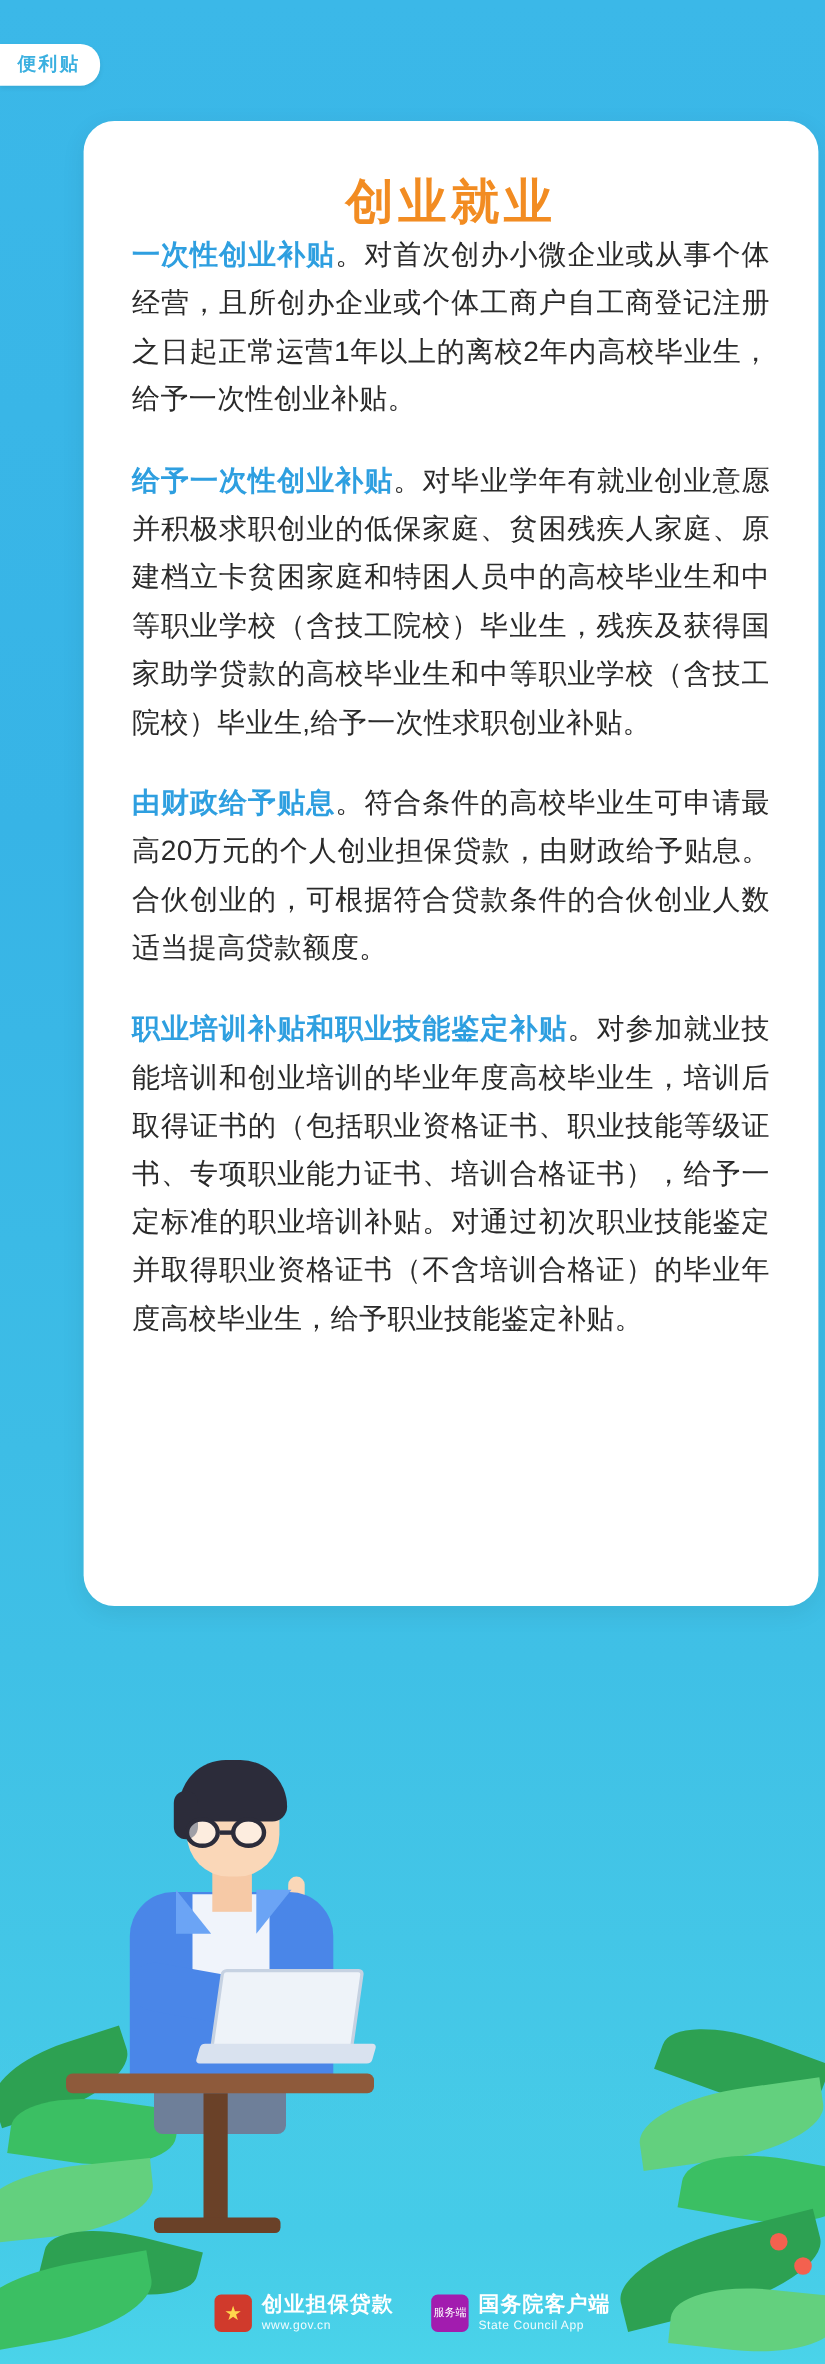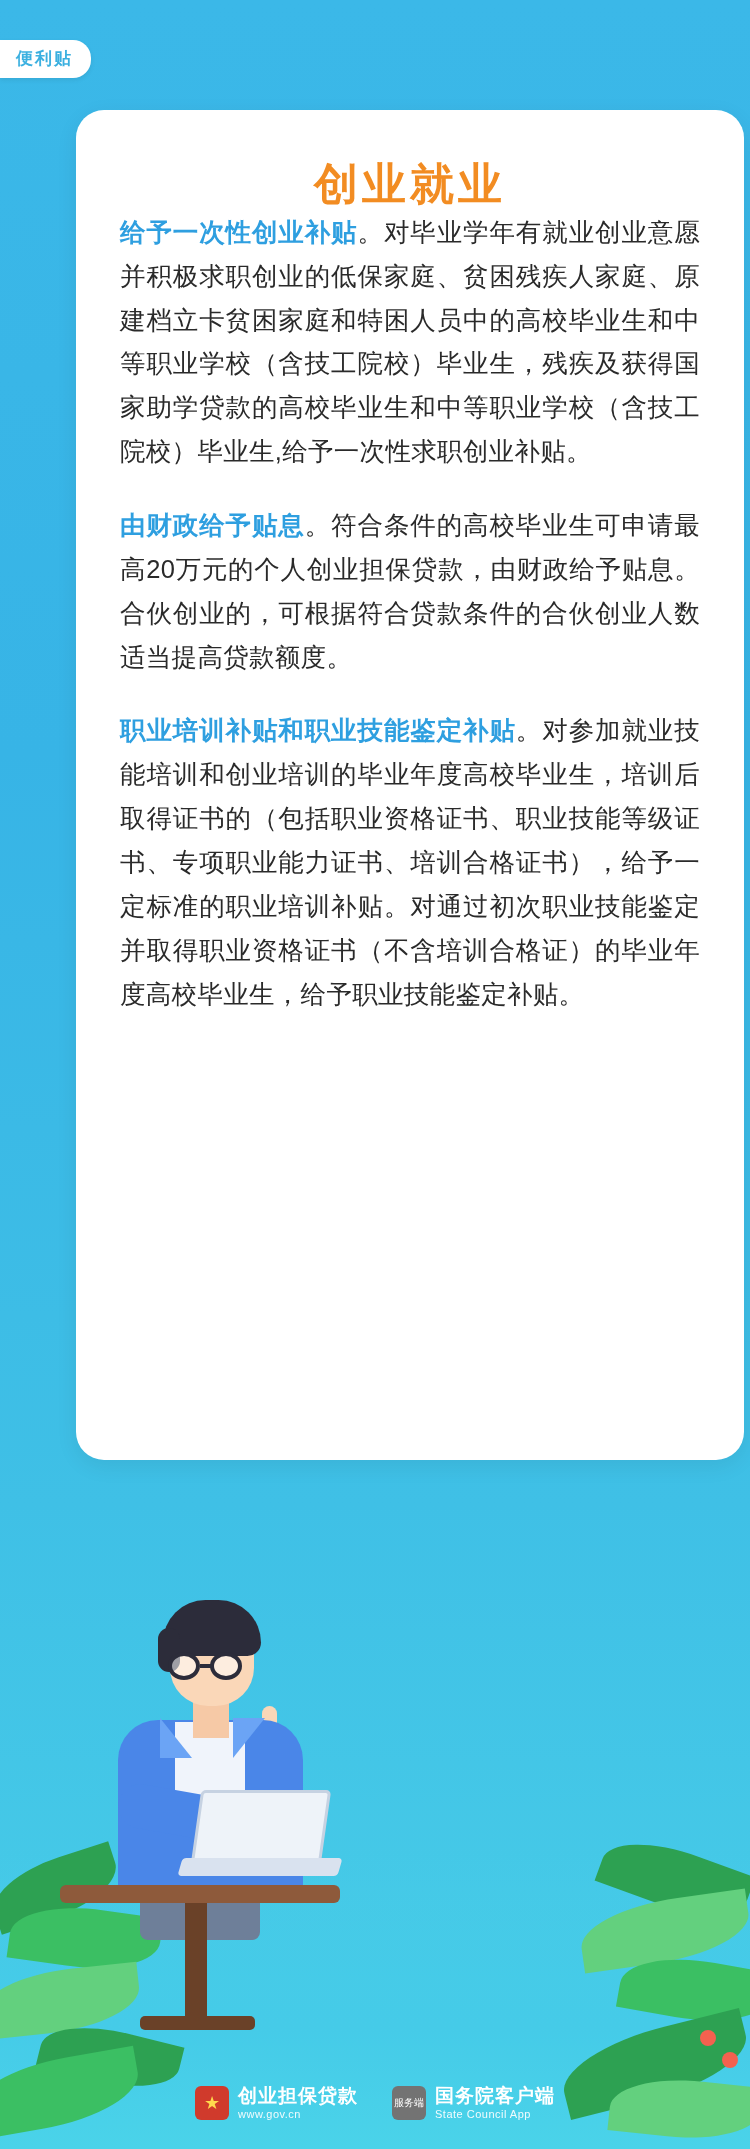--- a/index.html
+++ b/index.html
@@ -255,21 +255,21 @@
   }
   .logo-group { display: flex; align-items: center; gap: 9px; }
   .logo-mark {
     width: 34px; height: 34px;
     border-radius: 6px;
     background: #d03a2c;
     color: #ffd84d;
     font-size: 18px;
     display: flex; align-items: center; justify-content: center;
   }
-  .logo-mark.blue { background: #737373; color: #fff; font-size: 10px; line-height: 1.05; text-align:center; }
+  .logo-mark.blue { background: #a21caf; color: #fff; font-size: 10px; line-height: 1.05; text-align:center; }
   .logo-text { color: #ffffff; line-height: 1.2; }
   .logo-text .cn { font-size: 19px; font-weight: bold; letter-spacing: 1px; }
   .logo-text .en { font-size: 11px; opacity: 0.92; letter-spacing: 0.5px; }
 
   
   .berry {
     position: absolute;
     width: 16px; height: 16px;
     border-radius: 50%;
     background: #f3614f;
@@ -278,20 +278,23 @@
 </head>
 <body>
 
 <div class="badge">
   <span>便利贴</span>
 </div>
 
 <div class="card">
   <div class="title">创业就业</div>
 
+  <p class="para">
+    <span class="lead">一次性创业补贴</span><span>。对首次创办小微企业或从事个体经营，且所创办企业或个体工商户自工商登记注册之日起正常运营1年以上的离校2年内高校毕业生，给予一次性创业补贴。</span>
+  </p>
   <p class="para">
     <span class="lead">给予一次性创业补贴</span><span>。对毕业学年有就业创业意愿并积极求职创业的低保家庭、贫困残疾人家庭、原建档立卡贫困家庭和特困人员中的高校毕业生和中等职业学校（含技工院校）毕业生，残疾及获得国家助学贷款的高校毕业生和中等职业学校（含技工院校）毕业生,给予一次性求职创业补贴。</span>
   </p>
   <p class="para">
     <span class="lead">由财政给予贴息</span><span>。符合条件的高校毕业生可申请最高20万元的个人创业担保贷款，由财政给予贴息。合伙创业的，可根据符合贷款条件的合伙创业人数适当提高贷款额度。</span>
   </p>
   <p class="para">
     <span class="lead">职业培训补贴和职业技能鉴定补贴</span><span>。对参加就业技能培训和创业培训的毕业年度高校毕业生，培训后取得证书的（包括职业资格证书、职业技能等级证书、专项职业能力证书、培训合格证书），给予一定标准的职业培训补贴。对通过初次职业技能鉴定并取得职业资格证书（不含培训合格证）的毕业年度高校毕业生，给予职业技能鉴定补贴。</span>
   </p>
 </div>

